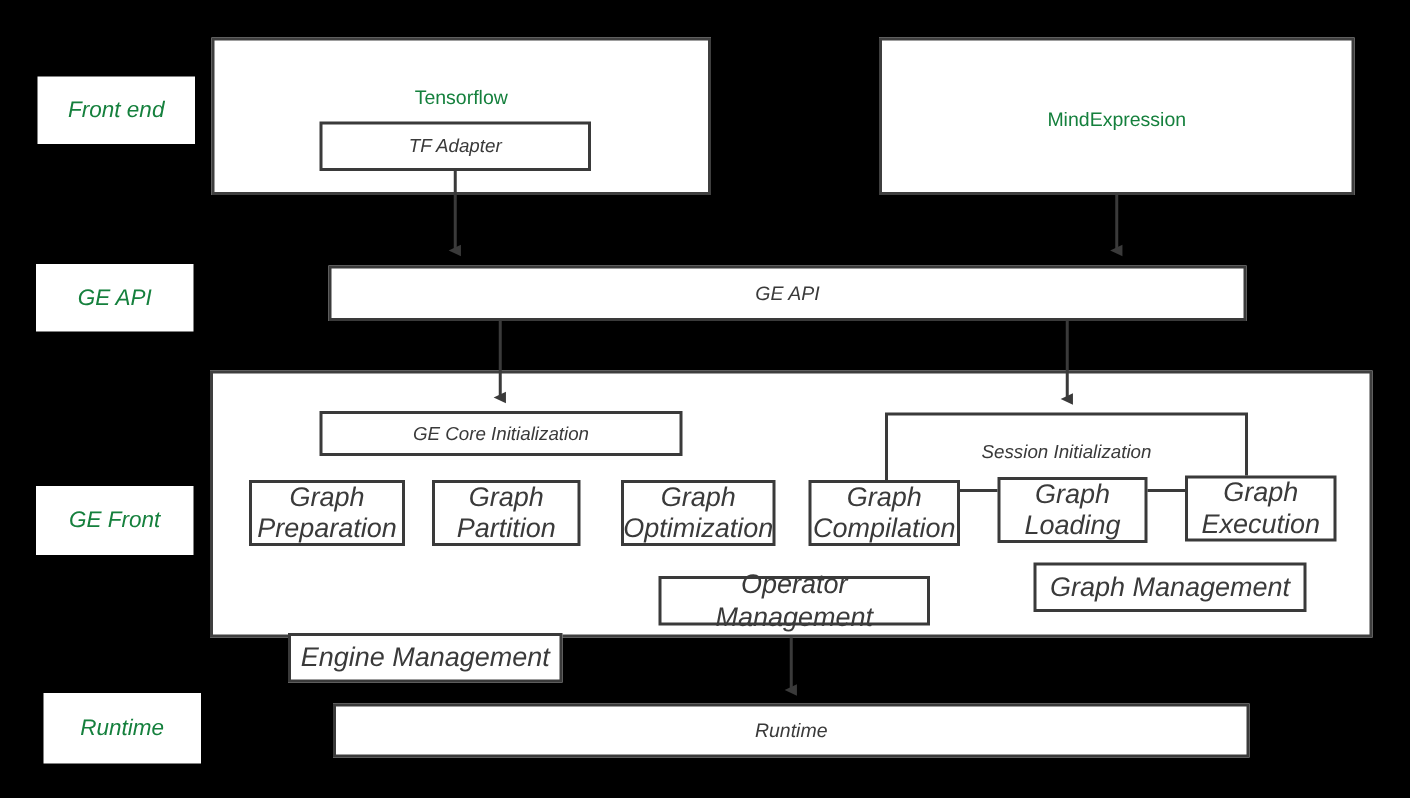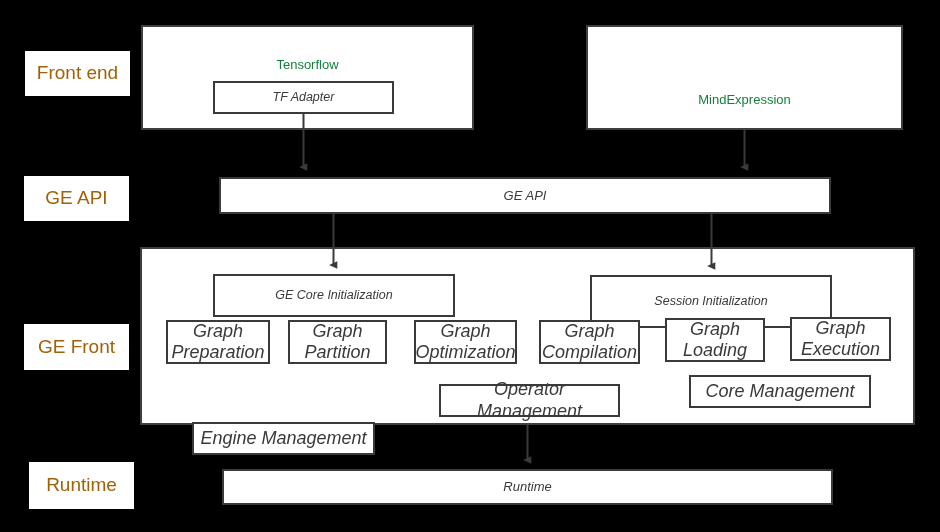--- a/index.html
+++ b/index.html
@@ -23,22 +23,23 @@
     display: flex;
     align-items: center;
     justify-content: center;
     text-align: center;
     line-height: 1.18;
     white-space: pre-line;
   }
   
   .stage-label {
     border: none;
-    font-size: 19px;
-    color: #a16207;
+    font-size: 15px;
+    color: #15803d;
+    font-style: italic;
   }
   
   .framed {
     border: 2px solid #3a3a3a;
     font-style: italic;
   }
   
   .panel {
     border: 2px solid #3f3f3f;
     align-items: flex-start;
@@ -94,30 +95,30 @@
 
   <div class="box panel" style="left:141px; top:25px; width:333px; height:105px;">
     <div class="panel-title" style="top:30px;">Tensorflow</div>
   </div>
 
   <div class="box framed small" style="left:213px; top:81px; width:181px; height:33px;">
     <span>TF Adapter</span>
   </div>
 
   <div class="box panel" style="left:586px; top:25px; width:317px; height:105px;">
-    <div class="panel-title" style="top:45px;margin-top:20px;">MindExpression</div>
+    <div class="panel-title" style="top:45px;">MindExpression</div>
   </div>
 
   <div class="box framed bar-label" style="left:219px; top:177px; width:612px; height:37px;">
     <span>GE API</span>
   </div>
 
   <div class="box panel" style="left:140px; top:247px; width:775px; height:178px;"></div>
 
-  <div class="box framed small" style="left:213px; top:274px; width:242px; height:43px;">
+  <div class="box framed small" style="left:213px; top:274px; width:242px; height:30px;">
     <span>GE Core Initialization</span>
   </div>
 
   <div class="box framed small" style="left:590px; top:275px; width:242px; height:53px;">
     <span>Session Initialization</span>
   </div>
 
   <div class="box framed tiny" style="left:166px; top:320px; width:104px; height:44px;">
     <span>Graph
 Preparation</span>
@@ -150,21 +151,21 @@
 
   <div class="box framed tiny" style="left:192px; top:394px; width:183px; height:33px;margin-top:28px;">
     <span>Engine Management</span>
   </div>
 
   <div class="box framed tiny" style="left:439px; top:384px; width:181px; height:33px;">
     <span>Operator Management</span>
   </div>
 
   <div class="box framed tiny" style="left:689px; top:375px; width:182px; height:33px;">
-    <span>Core Management</span>
+    <span>Graph Management</span>
   </div>
 
   <div class="box framed bar-label" style="left:222px; top:469px; width:611px; height:36px;">
     <span>Runtime</span>
   </div>
 
   <svg id="arrows" viewBox="0 0 940 532">
     <defs>
       <marker id="arrowhead" markerWidth="9" markerHeight="9" refX="4.5" refY="4.2" orient="auto" markerUnits="userSpaceOnUse">
         <path d="M0.7,0.4 L8.3,0.4 L4.5,8.6 Z" fill="#3a3a3a"></path>

